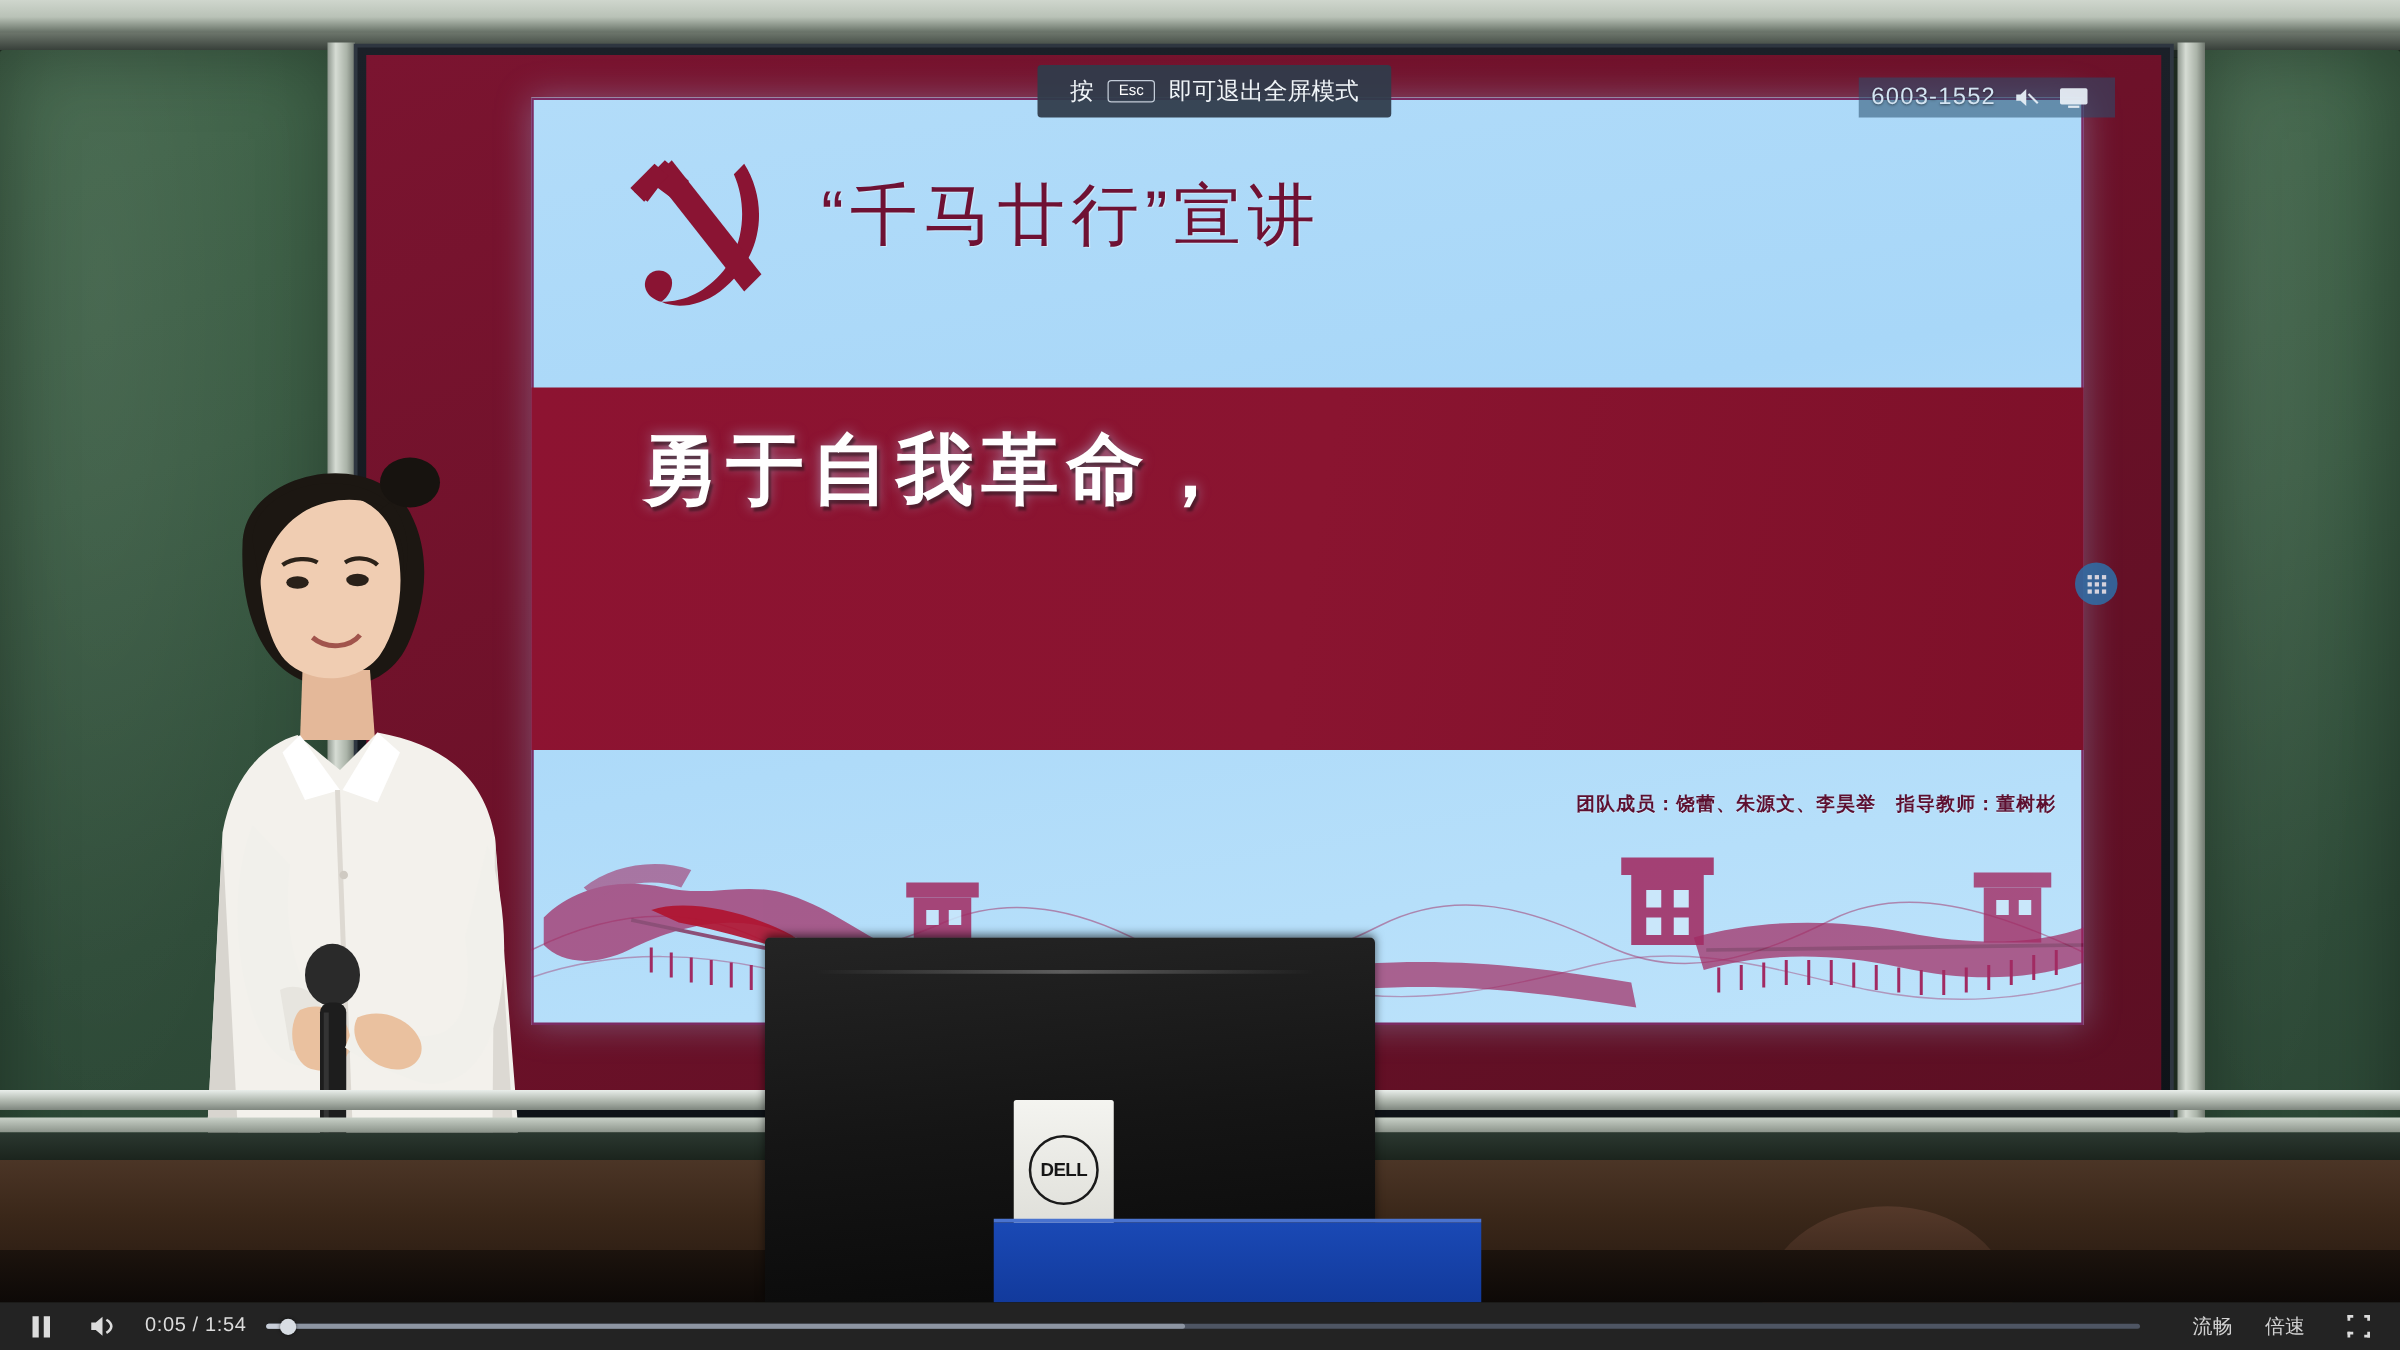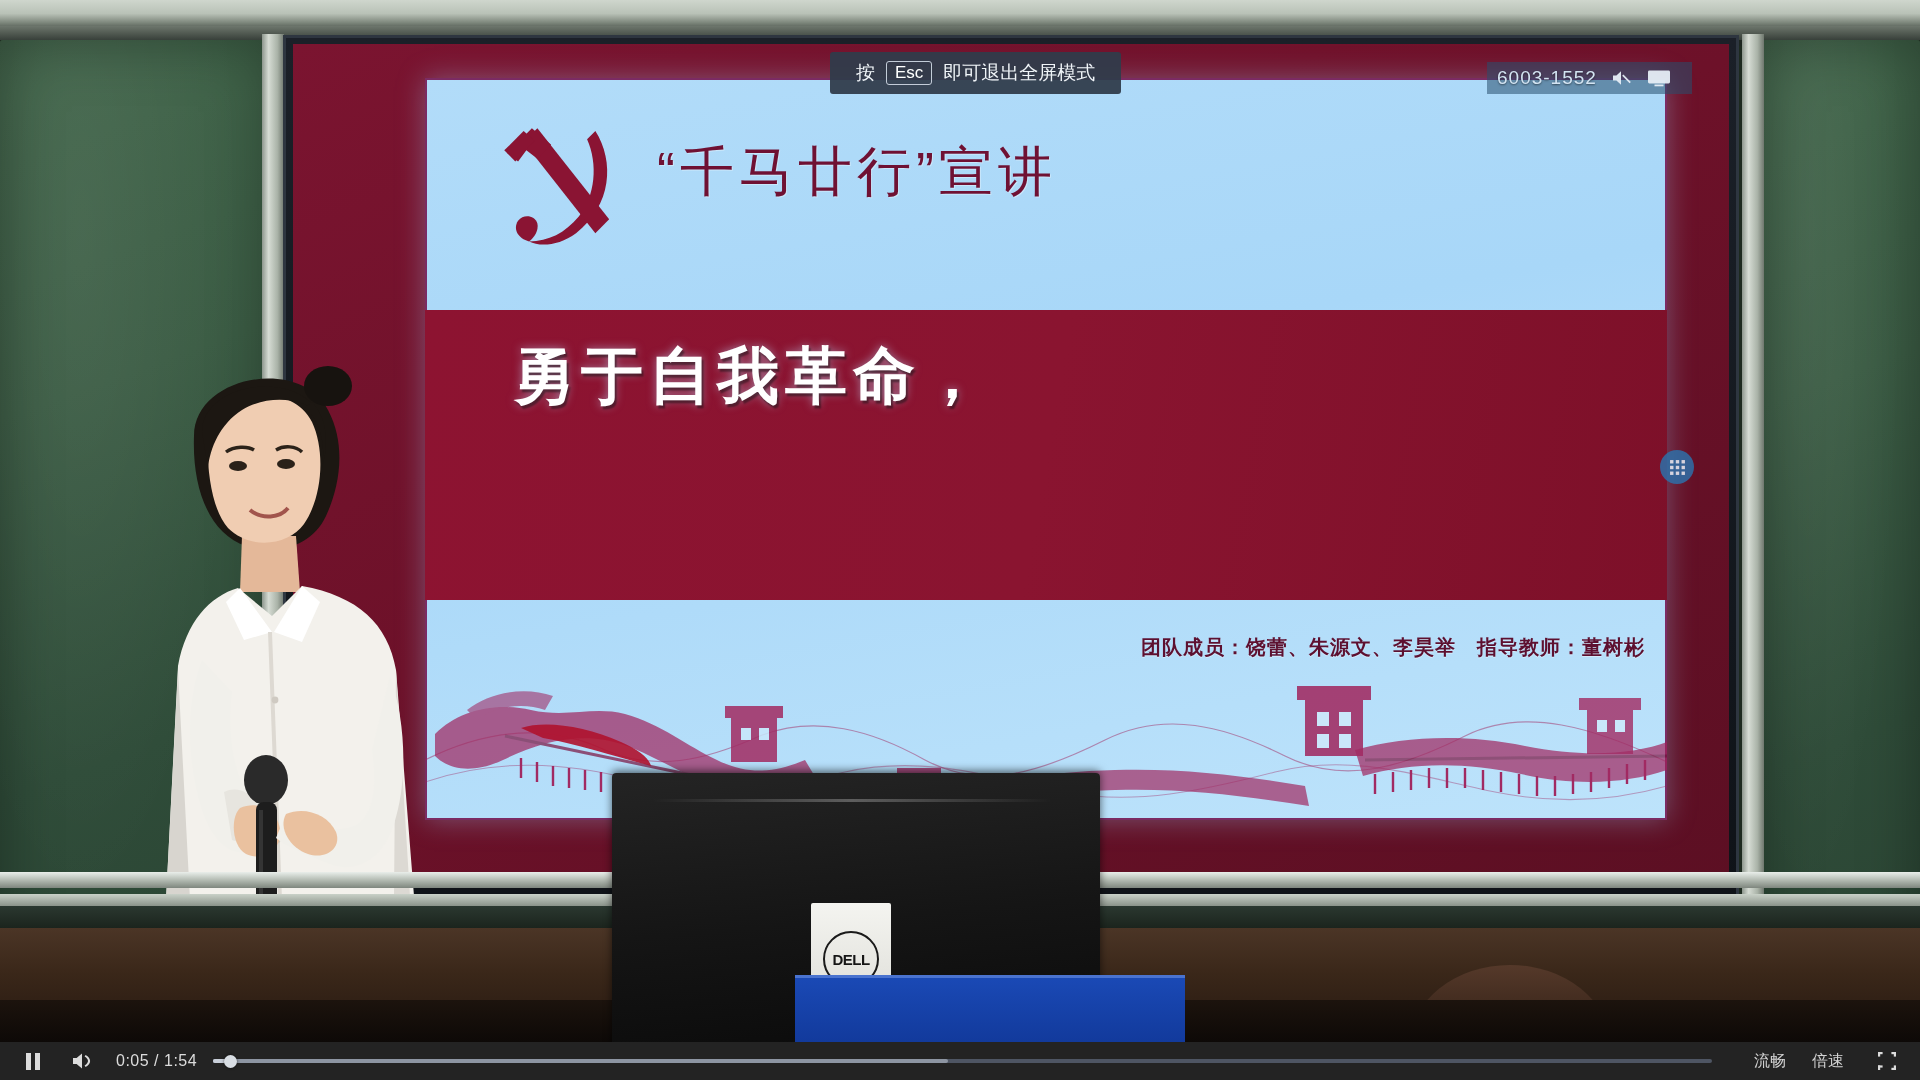--- a/index.html
+++ b/index.html
@@ -102,21 +102,21 @@
     font-size: 62px; letter-spacing: 6px;
     text-shadow: 2px 3px 2px rgba(0,0,0,0.45), 0 0 10px rgba(190,220,255,0.55);
     white-space: nowrap;
   }
   #band-line-1 { left: 86px;  top: 24px; }
   #band-line-2 { left: 330px; top: 146px; }
 
   #slide-credits {
     position: absolute; right: 22px; top: 556px;
     font-family: "Liberation Serif", serif;
-    font-size: 20px; font-weight: bold; color: #5d1030;
+    font-size: 15px; font-weight: bold; color: #5d1030;
     letter-spacing: 1px; white-space: nowrap;
     text-shadow: 0 1px 0 rgba(255,255,255,0.4);
   }
 
   
   #wall-art {
     position: absolute; left: 0; bottom: 0; width: 100%; height: 210px;
     opacity: 0.95;
   }
 
@@ -174,21 +174,20 @@
 
   
   #presenter { position: absolute; left: 90px; top: 340px; width: 400px; height: 702px; }
 
   
   #monitor {
     position: absolute; left: 612px; top: 750px; width: 488px; height: 292px;
     background: linear-gradient(175deg, #242424 0%, #151515 50%, #090909 100%);
     border-radius: 4px 4px 0 0;
     box-shadow: 0 -2px 8px rgba(0,0,0,0.6);
-    margin-top: 23px;
   }
   #monitor-seam {
     position: absolute; left: 40px; top: 26px; width: 400px; height: 3px;
     background: linear-gradient(90deg, rgba(255,255,255,0) 0%, rgba(255,255,255,0.28) 50%, rgba(255,255,255,0) 100%);
   }
   #monitor-stand {
     position: absolute; left: 199px; top: 130px; width: 80px; height: 115px;
     background: linear-gradient(#f4f4f0, #dcdcd6);
     border-radius: 2px;
   }
@@ -215,21 +214,21 @@
     border-radius: 3px;
     display: flex; align-items: center; gap: 11px;
     color: #f0f4f8;
     font-size: 19px;
     z-index: 20;
   }
   #esc-key {
     border: 1.5px solid #c3ccd8;
     border-radius: 3px;
     padding: 1px 8px 2px;
-    font-size: 17px; line-height: 1.15;
+    font-size: 12px; line-height: 1.15;
     color: #ffffff;
   }
 
   
   #controls {
     position: absolute; left: 0; bottom: 0; width: 1920px; height: 38px;
     background: #232323;
     display: flex; align-items: center;
     padding: 0 16px;
     z-index: 30;

